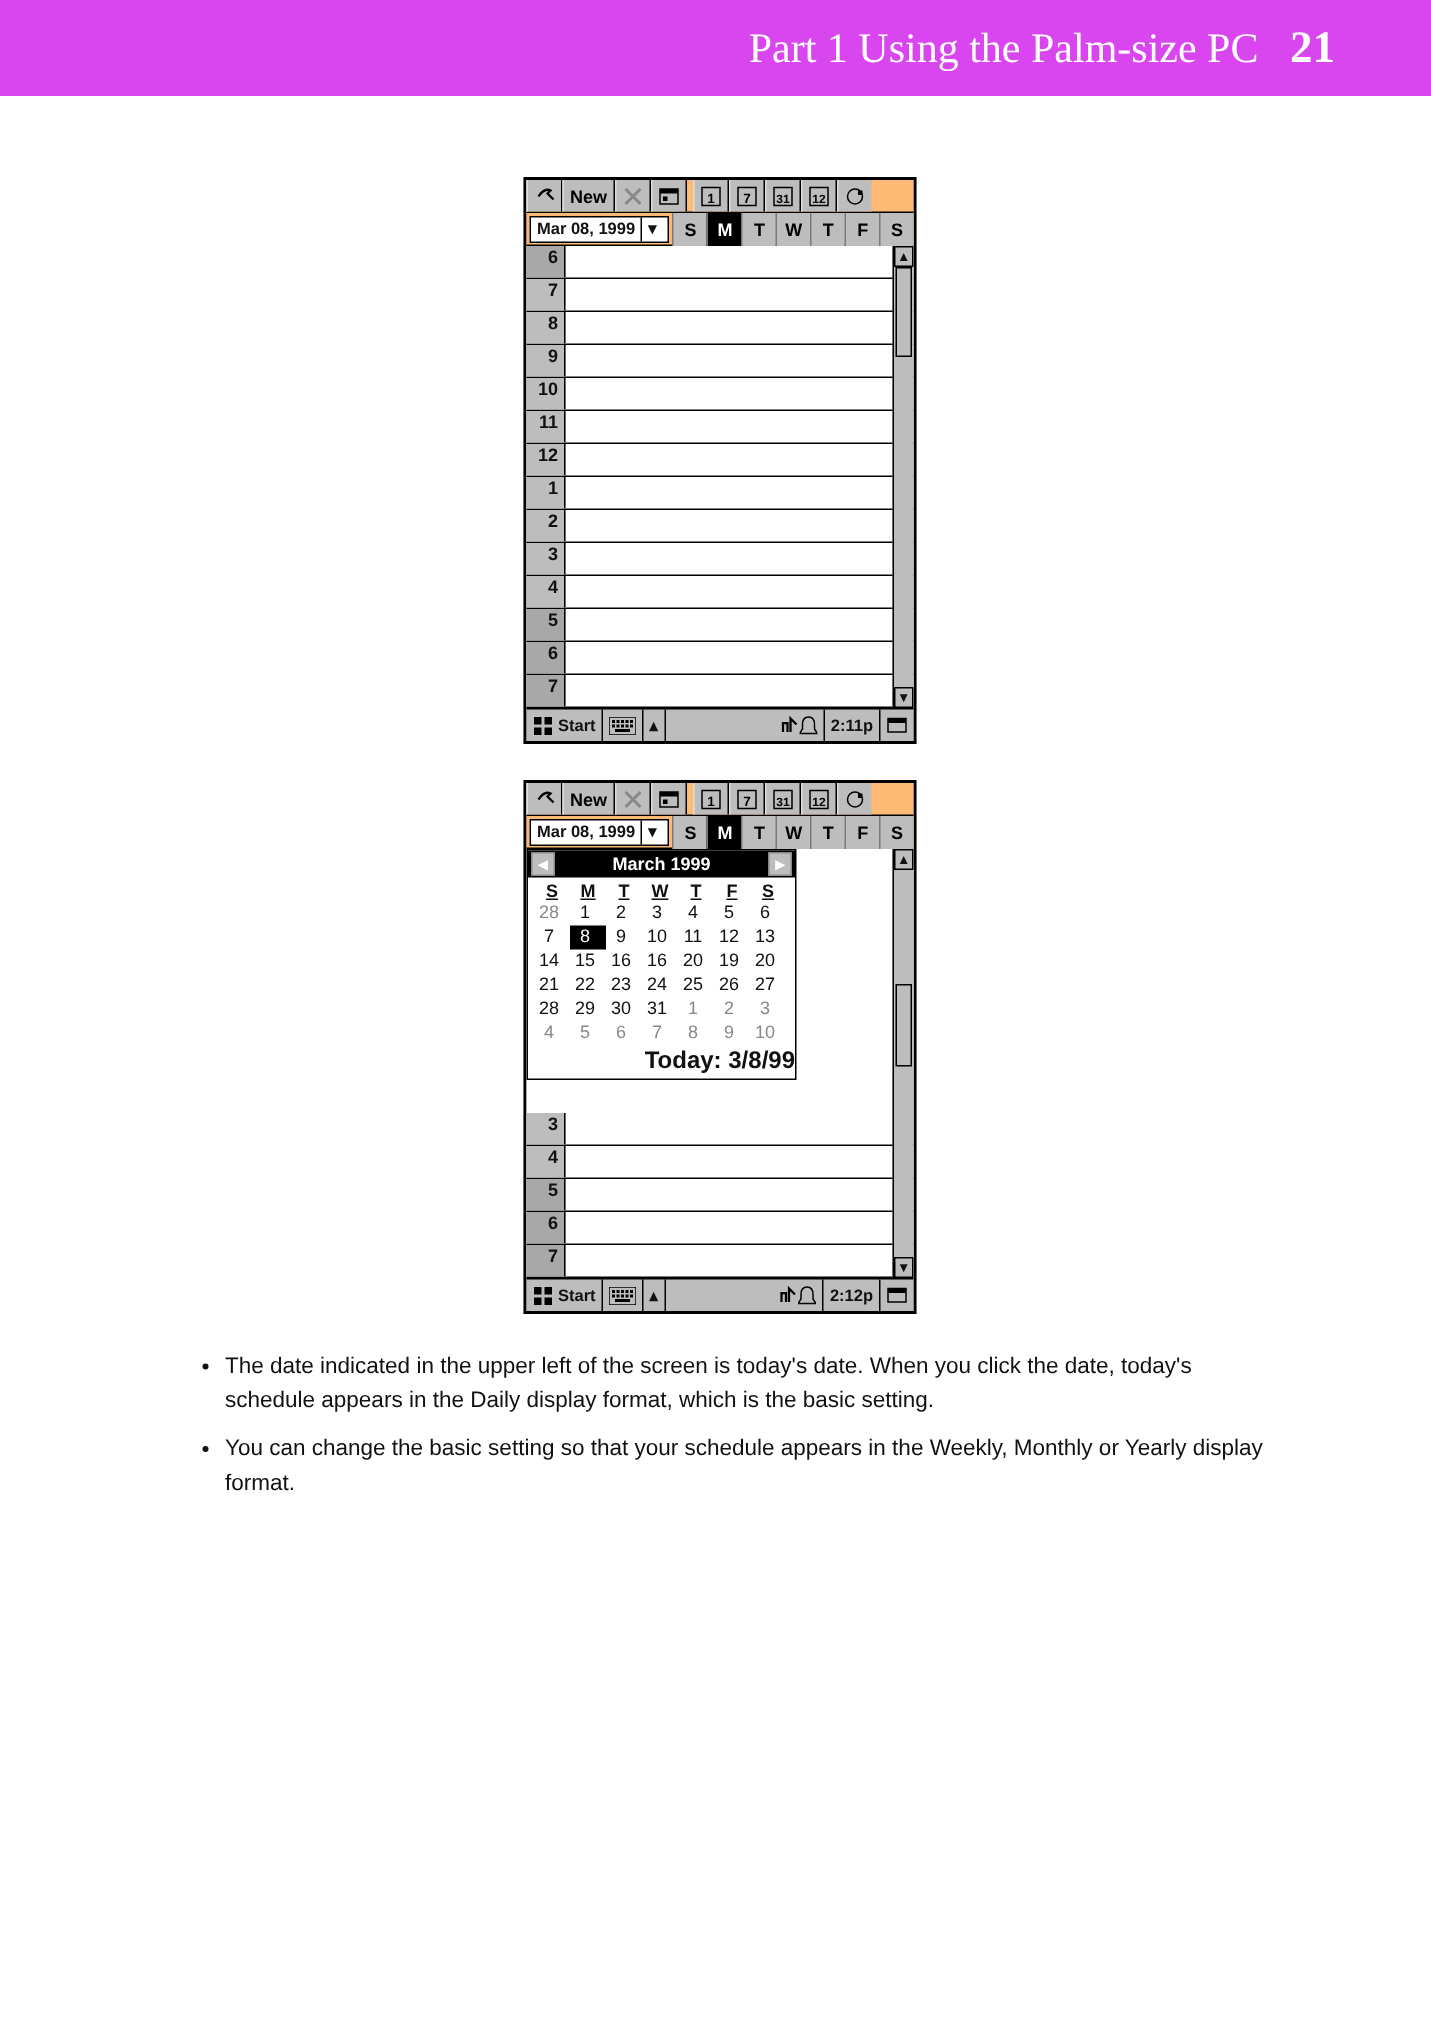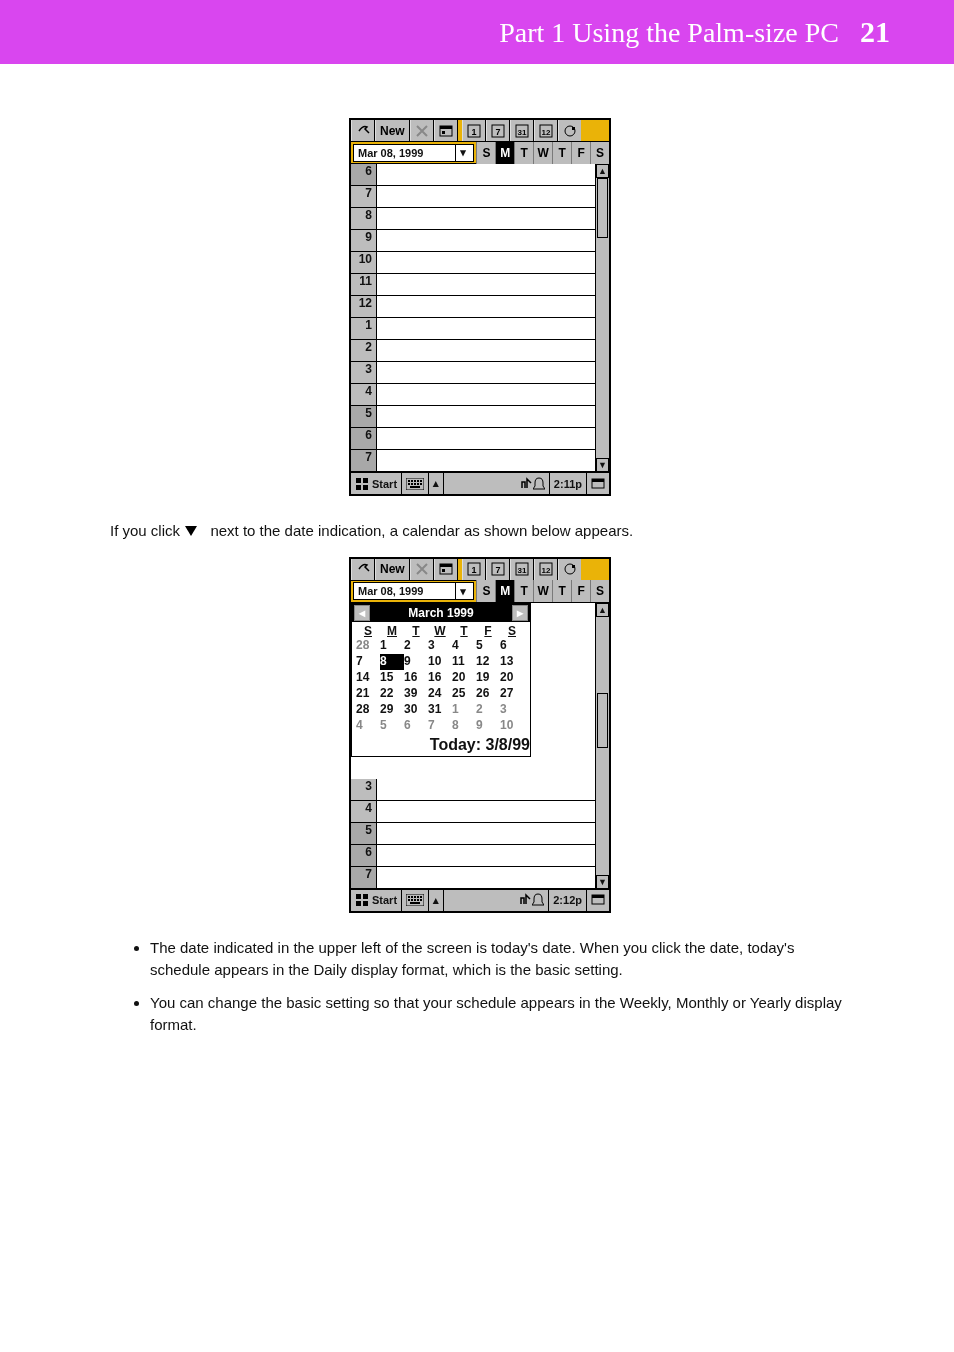--- a/index.html
+++ b/index.html
@@ -10,27 +10,27 @@
   .intro-text { margin: 80px 0 20px 0; font-size: 15px; line-height: 1.45; }
   .intro-icon { display:inline-block; vertical-align:middle; margin-right:6px; }
   .screenshot { margin: 14px auto 24px auto; width: 266px; }
   .between-text { font-size: 15px; line-height: 1.45; margin: 10px 0 8px 0; }
   .tri { display:inline-block; vertical-align:middle; margin-right:8px; }
   .bottom-notes { font-size: 15px; line-height: 1.5; }
   .bottom-notes li { margin-bottom: 10px; }
 
   
   .wc-frame { border: 2px solid #000; width: 262px; background: #bdbdbd; font-family: "Tahoma","MS Sans Serif",Arial,sans-serif; }
-  .wc-toolbar, .wc-daybar { display:flex; align-items:center; height:22px; border-bottom:1px solid #000; background:#eab308; }
+  .wc-toolbar, .wc-daybar { display:flex; align-items:center; height:22px; border-bottom:1px solid #000; background:#fdba74; }
   .wc-btn { height:100%; display:flex; align-items:center; justify-content:center; font-size:11px; font-weight:700; border-right:1px solid #000; border-left:1px solid #dedede; padding:0 3px; background:#bdbdbd; color:#000; }
   .wc-btn.dim { color:#7a7a7a; }
   .wc-btn.big { font-weight:700; font-size:12px; padding:0 4px; }
   .wc-icon { width:16px; height:16px; display:inline-block; }
   .wc-gap { flex:0 0 4px; }
-  .wc-dateblk { background:#fff; border:1px solid #000; height:18px; display:flex; align-items:center; padding:0 4px; font-size:11px; font-weight:700; margin:2px 2px 2px 2px;gap:28px; }
+  .wc-dateblk { background:#fff; border:1px solid #000; height:18px; display:flex; align-items:center; padding:0 4px; font-size:11px; font-weight:700; margin:2px 2px 2px 2px; }
   .wc-dateblk .dd { width:14px; height:16px; border-left:1px solid #000; display:flex;align-items:center;justify-content:center; margin-left:4px; }
   .wc-dow { display:flex; flex:1; }
   .wc-dow .dow { flex:1; text-align:center; font-size:12px; font-weight:700; border-left:1px solid #7a7a7a; height:22px; line-height:22px; color:#000; background:#bdbdbd; }
   .wc-dow .dow.sel { background:#000; color:#fff; }
   .wc-hours { position:relative; background:#fff; }
   .wc-hour-row { height:22px; border-bottom:1px solid #000; display:flex; }
   .wc-hour-row .hr { width:26px; text-align:right; padding-right:4px; font-size:12px; font-weight:700; background:#bdbdbd; border-right:1px solid #000; }
   .wc-hour-row.shade .hr { background:#a8a8a8; }
   .wc-scroll { position:absolute; right:0; top:0; bottom:0; width:14px; background:#bdbdbd; border-left:1px solid #000; }
   .wc-scroll .arrow { height:14px; border:1px solid #000; background:#bdbdbd; display:flex;align-items:center;justify-content:center; font-size:9px; }
@@ -39,21 +39,21 @@
   .wc-statusbar { height:22px; border-top:1px solid #000; display:flex; align-items:center; background:#bdbdbd; }
   .wc-statusbar .sb-item { height:100%; display:flex; align-items:center; border-right:1px solid #000; padding:0 4px; font-size:11px; font-weight:700; }
   .wc-statusbar .sb-grow { flex:1; }
 
   
   .monthpop { background:#fff; border:1px solid #000; font-size:12px; }
   .monthpop .mp-head { background:#000; color:#fff; height:18px; display:flex; align-items:center; justify-content:center; font-weight:700; position:relative; font-size:12px; }
   .monthpop .mp-head .navbtn { position:absolute; top:1px; width:16px; height:16px; background:#bdbdbd; border:1px solid #888; display:flex;align-items:center;justify-content:center; }
   .monthpop .mp-grid { display:grid; grid-template-columns: repeat(7, 24px); padding:2px 2px 0 4px; font-size:12px; }
   .monthpop .mp-grid .hd { font-weight:700; text-decoration:underline; text-align:center; }
-  .monthpop .mp-grid .d { text-align:left; padding-right:4px; height:16px;font-weight:bold; }
+  .monthpop .mp-grid .d { text-align:center; padding-right:4px; height:16px; }
   .monthpop .mp-grid .d.off { color:#888; }
   .monthpop .mp-grid .d.sel { background:#000; color:#fff; padding-right:4px; }
   .monthpop .mp-today { font-weight:700; padding:2px 0; font-size:16px;text-align:right; }
 </style>
 </head>
 <body>
 
 <div class="topbar">
   <span>Part 1  Using the Palm-size PC</span>
   <span class="pageno">21</span>
@@ -225,27 +225,20 @@
         <div class="sb-item" style="border-right:none;">
             <svg width="14" height="14" viewBox="0 0 14 14">
               <rect x="1" y="2" width="12" height="9" fill="none" stroke="#000"></rect>
               <rect x="1" y="2" width="12" height="3" fill="#000"></rect>
             </svg>
           </div>
       </div>
     </div>
   </div>
 
-  <p class="between-text">
-    <span>If you click</span>
-    <span class="tri"><svg width="14" height="12" viewBox="0 0 14 12">
-          <polygon points="1,1 13,1 7,11" fill="#000"></polygon>
-        </svg></span>
-    <span>next to the date indication, a calendar as shown below appears.</span>
-  </p>
 
   <div class="screenshot">
     <div class="wc-frame">
 
       <div class="wc-toolbar">
         <div class="wc-btn">
             <svg class="wc-icon" viewBox="0 0 16 16">
               <path d="M4 8 Q8 2 12 4 L10 6 L14 10" fill="none" stroke="#000" stroke-width="1.5"></path>
             </svg>
           </div>
@@ -344,21 +337,21 @@
                 <div class="d">13</div>
                 <div class="d">14</div>
                 <div class="d">15</div>
                 <div class="d">16</div>
                 <div class="d">16</div>
                 <div class="d">20</div>
                 <div class="d">19</div>
                 <div class="d">20</div>
                 <div class="d">21</div>
                 <div class="d">22</div>
-                <div class="d">39</div>
+                <div class="d">23</div>
                 <div class="d">24</div>
                 <div class="d">25</div>
                 <div class="d">26</div>
                 <div class="d">27</div>
                 <div class="d">28</div>
                 <div class="d">29</div>
                 <div class="d">30</div>
                 <div class="d">31</div>
                 <div class="d off">1</div>
                 <div class="d off">2</div>

